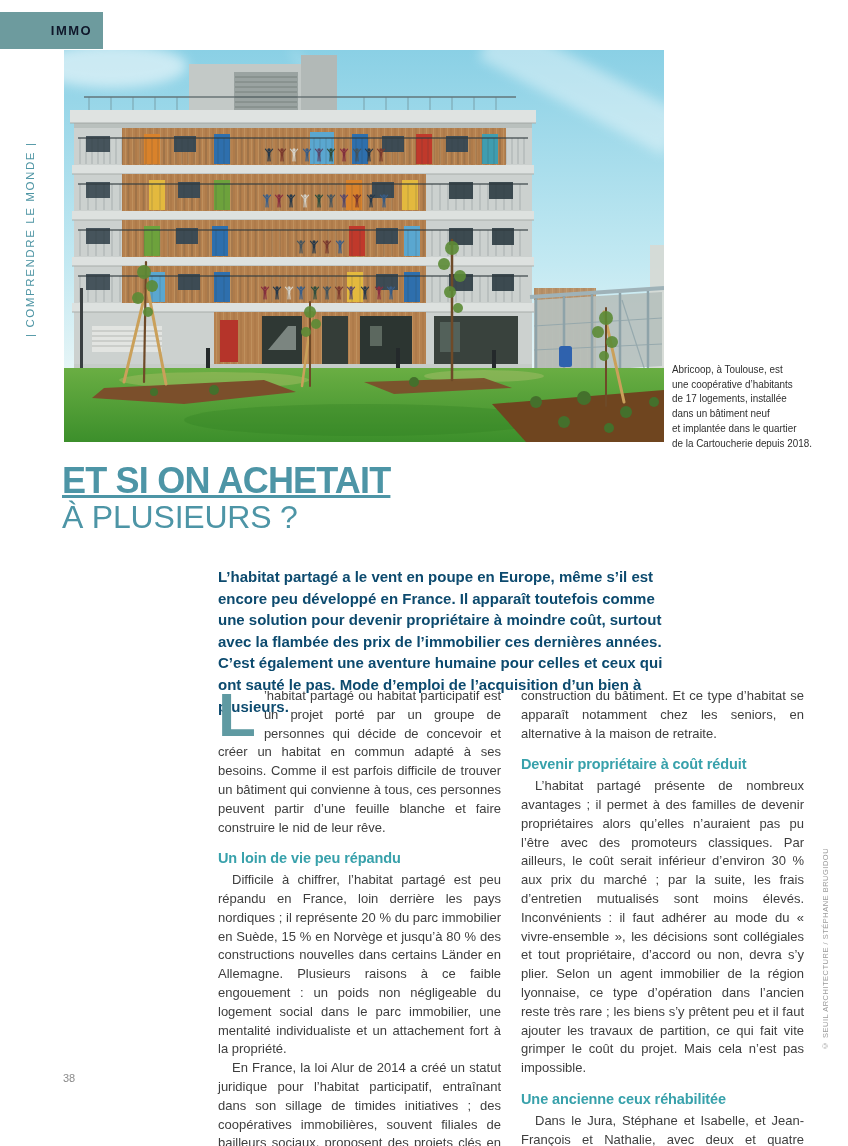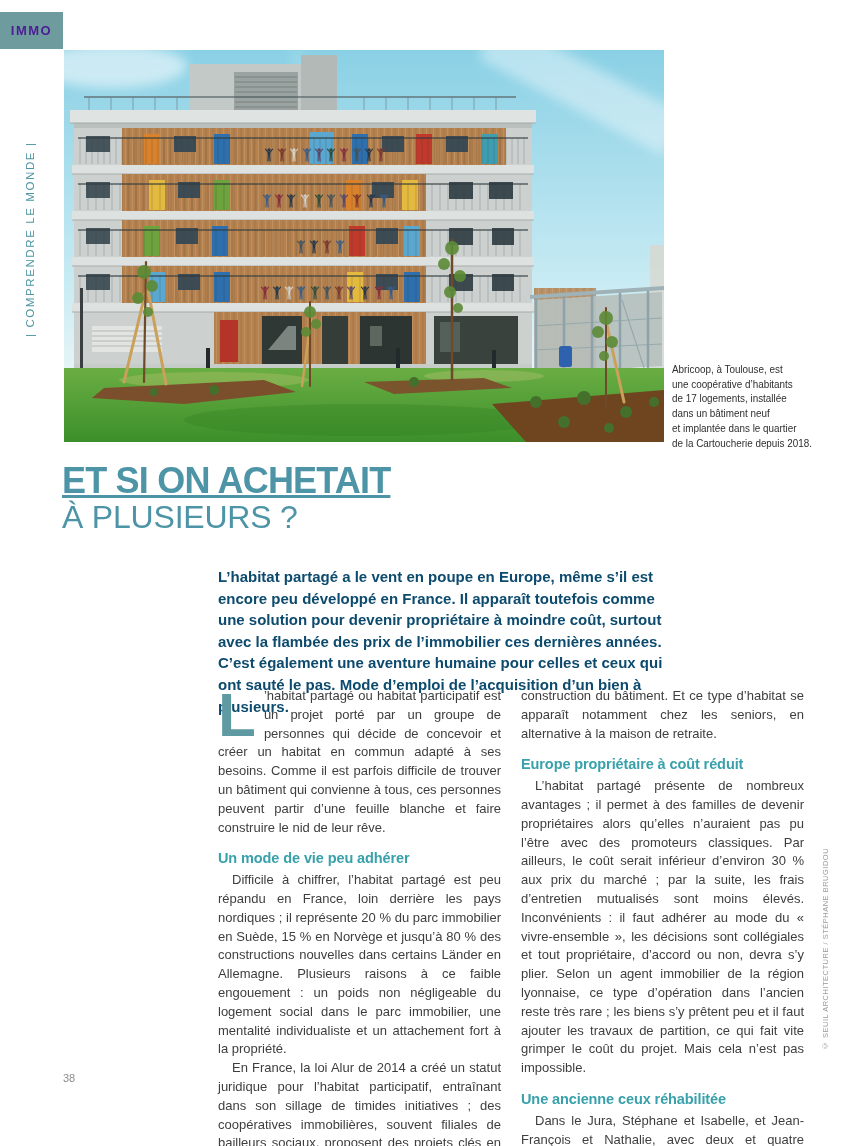--- a/index.html
+++ b/index.html
@@ -4,22 +4,22 @@
 <style>
   html,body{margin:0;padding:0;background:#e9e9e9;}
   .page{
     position:relative;width:848px;height:1146px;background:#ffffff;
     font-family:"Liberation Sans","DejaVu Sans",sans-serif;overflow:hidden;
     margin:0 auto;
   }
   
   .tag{
     position:absolute;left:0;top:12px;width:63px;height:37px;
-    background:#6d9b9e;color:#4c1d95;display:flex;align-items:center;justify-content:center;
-    font-size:13px;font-weight:bold;letter-spacing:1.5px;
+    background:#6d9b9e;color:#0f172a;display:flex;align-items:center;justify-content:center;
+    font-size:13px;font-weight:bold;letter-spacing:1.5px;padding-left:40px;
   }
   
   .rubric-vert{
     position:absolute;left:20px;top:72px;height:265px;width:20px;
     writing-mode:vertical-rl;transform:rotate(180deg);
     color:#4e95a4;font-size:11.5px;letter-spacing:1.6px;font-weight:500;
     display:flex;align-items:center;white-space:nowrap;
   }
   
   .photo{position:absolute;left:64px;top:50px;width:600px;height:392px;}
@@ -370,27 +370,27 @@
   <div class="headline">
     <div class="l1">ET SI ON ACHETAIT</div>
     <div class="l2">À PLUSIEURS ?</div>
   </div>
 
   <p class="intro">L’habitat partagé a le vent en poupe en Europe, même s’il est encore peu développé en France. Il apparaît toutefois comme une solution pour devenir propriétaire à moindre coût, surtout avec la flambée des prix de l’immobilier ces dernières années. C’est également une aventure humaine pour celles et ceux qui ont sauté le pas. Mode d’emploi de l’acquisition d’un bien à plusieurs.</p>
 
   <div class="columns">
     <div class="col">
       <p><span class="dropcap">L</span><span>’habitat partagé ou habitat participatif est un projet porté par un groupe de personnes qui décide de concevoir et créer un habitat en commun adapté à ses besoins. Comme il est parfois difficile de trouver un bâtiment qui convienne à tous, ces personnes peuvent partir d’une feuille blanche et faire construire le nid de leur rêve.</span></p>
-      <h3>Un mode de vie peu adhérer</h3>
+      <h3>Un loin de vie peu répandu</h3>
       <p class="indent">Difficile à chiffrer, l’habitat partagé est peu répandu en France, loin derrière les pays nordiques ; il représente 20 % du parc immobilier en Suède, 15 % en Norvège et jusqu’à 80 % des constructions nouvelles dans certains Länder en Allemagne. Plusieurs raisons à ce faible engouement : un poids non négligeable du logement social dans le parc immobilier, une mentalité individualiste et un attachement fort à la propriété.</p>
       <p class="indent">En France, la loi Alur de 2014 a créé un statut juridique pour l’habitat participatif, entraînant dans son sillage de timides initiatives ; des coopératives immobilières, souvent filiales de bailleurs sociaux, proposent des projets clés en main, de la recherche de terrain à la</p>
     </div>
     <div class="col">
       <p>construction du bâtiment. Et ce type d’habitat se apparaît notamment chez les seniors, en alternative à la maison de retraite.</p>
-      <h3>Europe propriétaire à coût réduit</h3>
+      <h3>Devenir propriétaire à coût réduit</h3>
       <p class="indent">L’habitat partagé présente de nombreux avantages ; il permet à des familles de devenir propriétaires alors qu’elles n’auraient pas pu l’être avec des promoteurs classiques. Par ailleurs, le coût serait inférieur d’environ 30 % aux prix du marché ; par la suite, les frais d’entretien mutualisés sont moins élevés. Inconvénients : il faut adhérer au mode du « vivre-ensemble », les décisions sont collégiales et tout propriétaire, d’accord ou non, devra s’y plier. Selon un agent immobilier de la région lyonnaise, ce type d’opération dans l’ancien reste très rare ; les biens s’y prêtent peu et il faut ajouter les travaux de partition, ce qui fait vite grimper le coût du projet. Mais cela n’est pas impossible.</p>
       <h3>Une ancienne ceux réhabilitée</h3>
       <p class="indent">Dans le Jura, Stéphane et Isabelle, et Jean-François et Nathalie, avec deux et quatre enfants</p>
     </div>
   </div>
 
   <div class="pageno">38</div>
   <div class="credit">© SEUIL ARCHITECTURE / STÉPHANE BRUGIDOU</div>
 
 </div>

